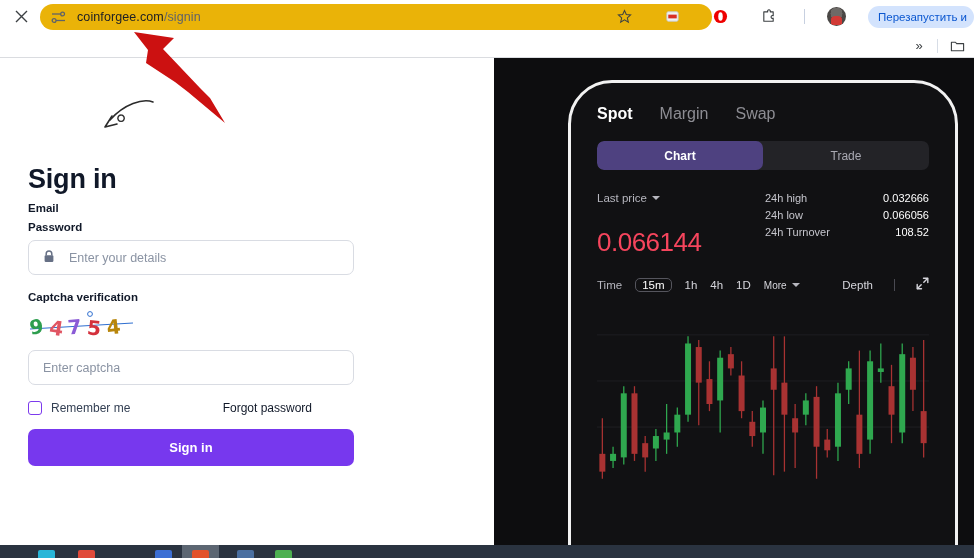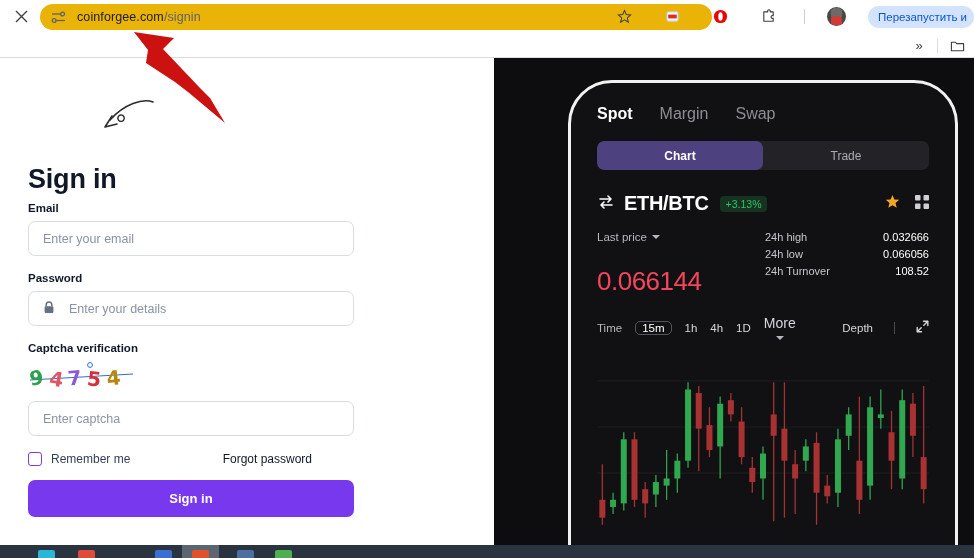--- a/index.html
+++ b/index.html
@@ -185,21 +185,21 @@
   .stat-row .k { color: #c6c6cd; }
   .stat-row .v { color: #ffffff; }
 
   .time-row { display: flex; align-items: center; gap: 13px; margin-bottom: 14px; }
   .time-lab { font-size: 11.5px; color: #b7b7bf; }
   .tf { font-size: 11.5px; color: #d6d6dc; cursor: pointer; }
   .tf.active {
     color: #ffffff; border: 1px solid #55555d; border-radius: 5px;
     padding: 0 6px; margin: -3px 0;
   }
-  .more { font-size: 14px; color: #d6d6dc; display: flex; align-items: center; gap: 5px; cursor: pointer; flex-direction: column; }
+  .more { font-size: 10px; color: #d6d6dc; display: flex; align-items: center; gap: 5px; cursor: pointer; }
   .time-spacer { flex: 1; }
   .depth { font-size: 11.5px; color: #d6d6dc; cursor: pointer; }
   .vbar { width: 1px; height: 12px; background: #4a4a52; margin: 0 8px; }
   .expand-ico { width: 13px; flex: 0 0 13px; cursor: pointer; }
 
   .chart-area { position: relative; width: 100%; height: 192px; }
 
   
   .red-arrow { position: absolute; left: 130px; top: 26px; pointer-events: none; }
   .curve-arrow { position: absolute; left: 96px; top: 96px; pointer-events: none; }
@@ -281,23 +281,20 @@
   </div>
 
   <div class="page">
 
     <div class="left-pane">
       <div class="form">
 
         <div class="signin-title">Sign in</div>
 
         <div class="field-label">Email</div>
-        <div class="input-box">
-          <span class="ph">Enter your email</span>
-        </div>
 
         <div class="field-label">Password</div>
         <div class="input-box">
           <span class="lock-ico">
             <svg width="12" height="13" viewBox="0 0 12 13">
               <path d="M3.2 5.5 V3.8 a2.8 2.8 0 0 1 5.6 0 V5.5" fill="none" stroke="#667085" stroke-width="1.5"></path>
               <rect x="1.6" y="5.3" width="8.8" height="6.6" rx="1.2" fill="#667085"></rect>
             </svg>
           </span>
           <span class="ph">Enter your details</span>
@@ -338,44 +335,20 @@
             <div class="seg-tab active">Spot</div>
             <div class="seg-tab">Margin</div>
             <div class="seg-tab">Swap</div>
           </div>
 
           <div class="toggle">
             <div class="active">Chart</div>
             <div>Trade</div>
           </div>
 
-          <div class="pair-row">
-            <span class="swap-ico">
-              <svg width="18" height="18" viewBox="0 0 18 18">
-                <path d="M3 6 H14 M11 3 L14 6 L11 9" fill="none" stroke="#ffffff" stroke-width="1.6" stroke-linecap="round" stroke-linejoin="round"></path>
-                <path d="M15 12 H4 M7 9 L4 12 L7 15" fill="none" stroke="#ffffff" stroke-width="1.6" stroke-linecap="round" stroke-linejoin="round"></path>
-              </svg>
-            </span>
-            <span class="pair-name">ETH/BTC</span>
-            <span class="pair-badge">+3.13%</span>
-            <span class="pair-spacer"></span>
-            <span class="star-ico">
-              <svg width="15" height="15" viewBox="0 0 16 16">
-                  <path d="M8 1 L10 5.8 L15.2 6.2 L11.2 9.6 L12.5 14.7 L8 11.9 L3.5 14.7 L4.8 9.6 L0.8 6.2 L6 5.8 Z" fill="#f5a623"></path>
-                </svg>
-            </span>
-            <span class="grid-ico">
-              <svg width="14" height="14" viewBox="0 0 14 14">
-                <rect x="0" y="0" width="5.5" height="5.5" rx="1" fill="#cfcfd6"></rect>
-                <rect x="8.5" y="0" width="5.5" height="5.5" rx="1" fill="#cfcfd6"></rect>
-                <rect x="0" y="8.5" width="5.5" height="5.5" rx="1" fill="#cfcfd6"></rect>
-                <rect x="8.5" y="8.5" width="5.5" height="5.5" rx="1" fill="#cfcfd6"></rect>
-              </svg>
-            </span>
-          </div>
 
           <div class="price-block">
             <div class="price-left">
               <div class="lastprice">
                 <span>Last price</span>
                 <span class="caret"></span>
               </div>
               <div class="bigprice">0.066144</div>
             </div>
             <div class="stats">

